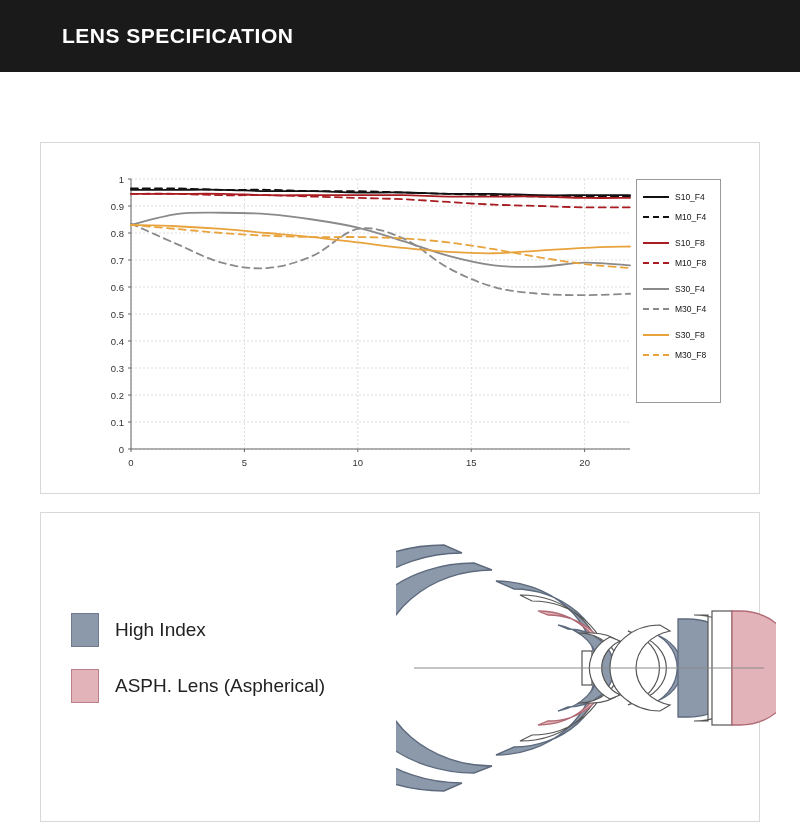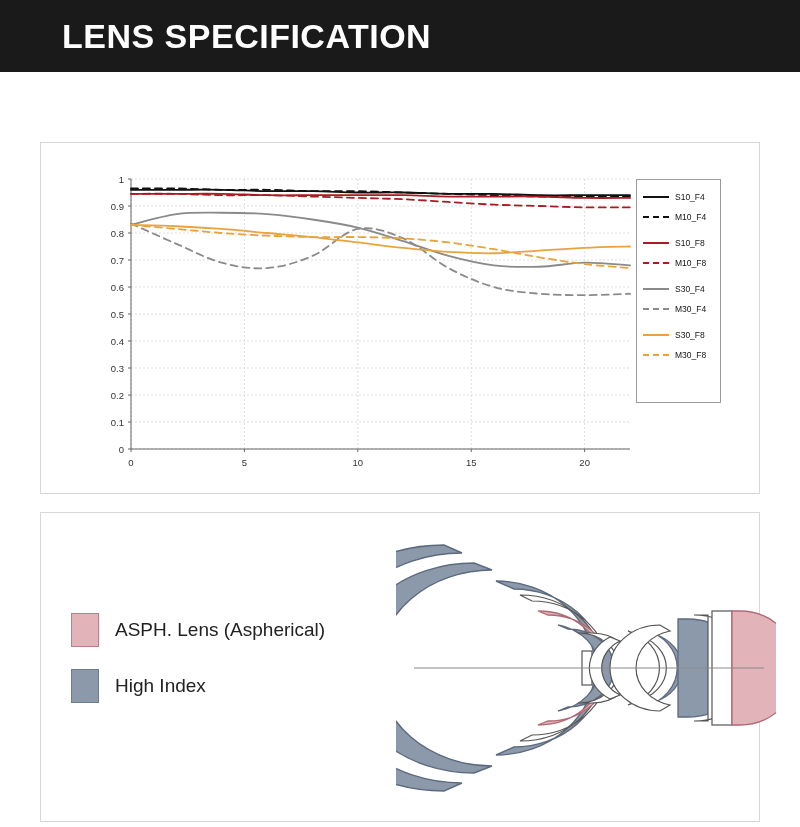--- a/index.html
+++ b/index.html
@@ -15,21 +15,21 @@
   }
   .header-bar {
     width: 800px;
     height: 72px;
     background: #1a1a1a;
     display: flex;
     align-items: center;
   }
   .header-title {
     color: #ffffff;
-    font-size: 34px;
+    font-size: 21px;
     font-weight: bold;
     letter-spacing: 0.5px;
     margin-left: 62px;
   }
   .panel {
     box-sizing: border-box;
     border: 1px solid #d8d8d8;
     background: #ffffff;
     margin: 0 40px;
     position: relative;
@@ -216,26 +216,26 @@
           <div class="legend-swatch" style="border-top-style: dashed; border-top-color: rgb(232, 163, 61);"></div>
           <div class="legend-label">M30_F8</div>
         </div>
       </div>
   </div>
 </div>
 
 <div class="panel lens-panel">
   <div class="lens-legend">
     <div class="ll-row">
+      <div class="ll-swatch" id="sw0" style="background: rgb(140, 153, 171);"></div>
+      <div class="ll-text">High Index</div>
+    </div>
+    <div class="ll-row">
       <div class="ll-swatch pink" id="sw1" style="background: rgb(226, 179, 184);"></div>
       <div class="ll-text">ASPH. Lens (Aspherical)</div>
-    </div>
-    <div class="ll-row">
-      <div class="ll-swatch" id="sw0" style="background: rgb(140, 153, 171);"></div>
-      <div class="ll-text">High Index</div>
     </div>
   </div>
   <div class="lens-diagram">
     <svg width="380" height="270" viewBox="0 0 380 270">
       <g stroke="#5d6a7d" stroke-width="1.4" fill="#8c99ab">
         <path d="M 48 12 A 150 123 0 0 0 48 258 L 66 250 A 132 112 0 0 1 66 20 Z"></path>
         <path d="M 78 30 A 128 105 0 0 0 78 240 L 96 233 A 112 96 0 0 1 96 37 Z"></path>
       </g>
       <g stroke="#5d6a7d" stroke-width="1.4" fill="#8c99ab">
         <path d="M 100 48 A 98 86 0 0 1 100 222 L 118 214 A 86 76 0 0 0 118 56 Z"></path>

